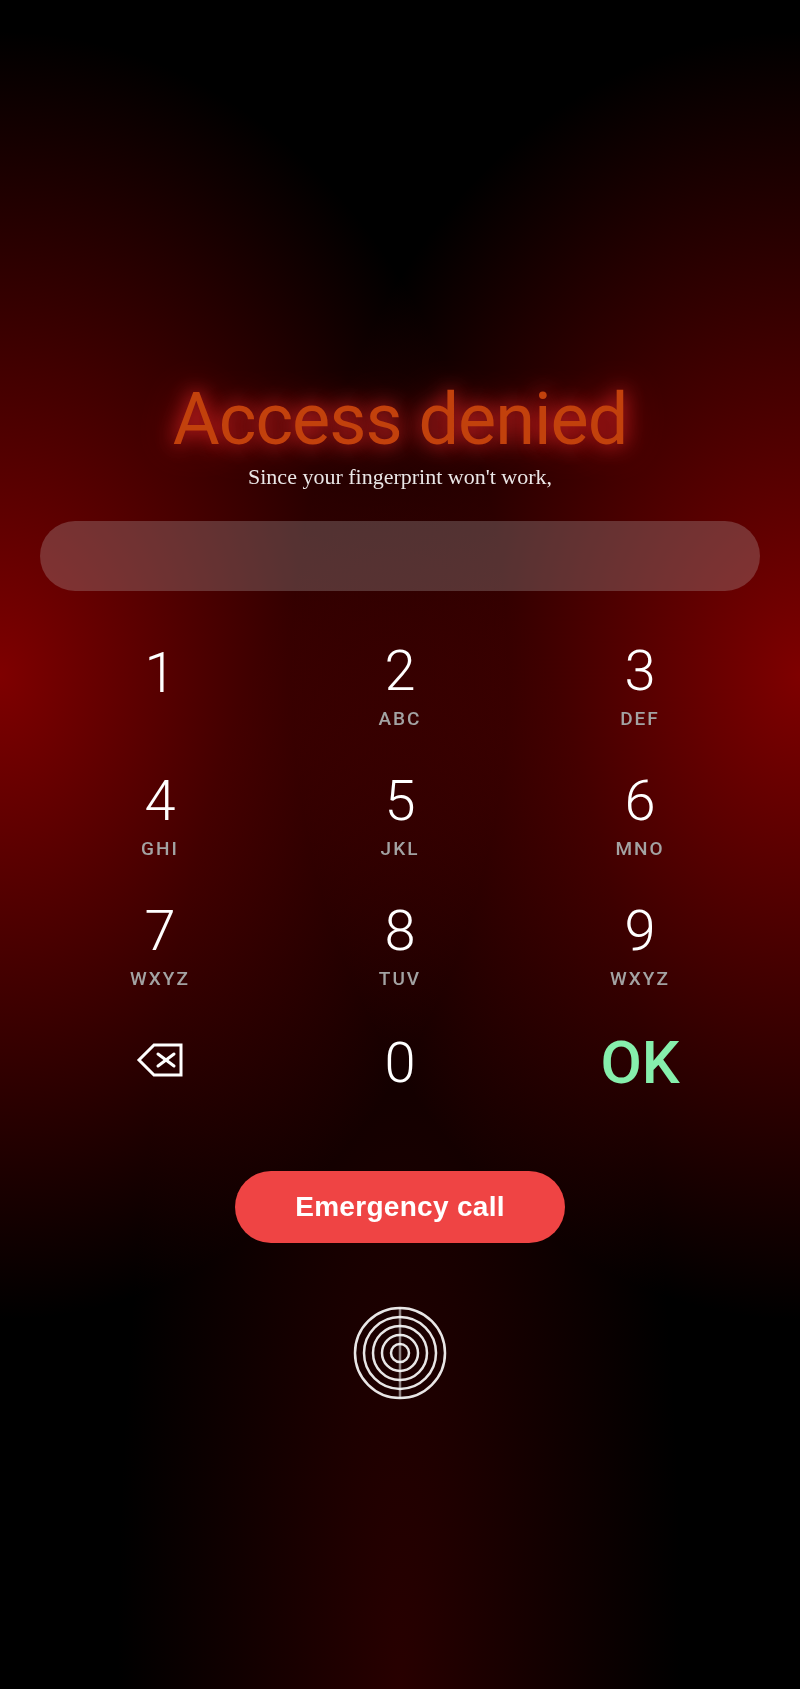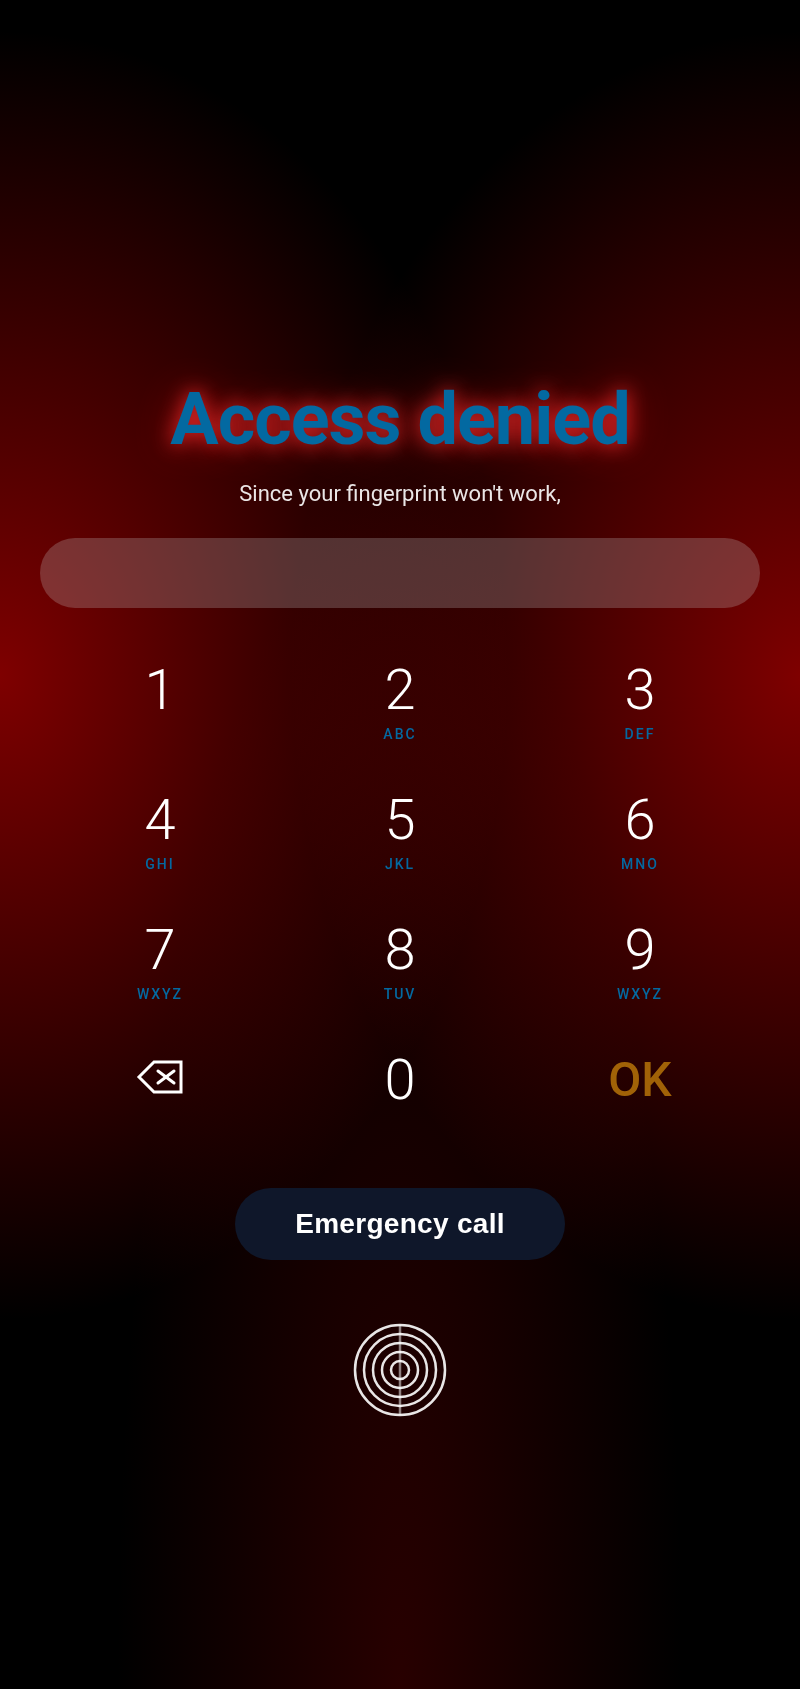--- a/index.html
+++ b/index.html
@@ -33,37 +33,38 @@
       z-index: 1;
       width: 100%;
       display: flex;
       flex-direction: column;
       align-items: center;
       padding-top: 380px;
     }
 
     .access-denied-title {
       font-size: 72px;
-      font-weight: 700;
-      color: #0369a1;
+      font-weight: 400;
+      color: #c2410c;
       text-shadow: 0 0 20px rgba(255, 50, 50, 0.9), 0 0 40px rgba(255, 0, 0, 0.5);
       text-align: center;
       line-height: 1.1;
-      margin-bottom: 18px;
+      margin-bottom: 1px;
       letter-spacing: -1px;
     }
 
     .access-denied-subtitle {
       font-size: 22px;
       color: #ffffff;
       text-align: center;
       line-height: 1.5;
       opacity: 0.9;
       margin-bottom: 28px;
       padding: 0 40px;
+      font-family: Liberation Serif, serif;
     }
 
     .pin-input-bar {
       width: 720px;
       height: 70px;
       background: rgba(200, 200, 200, 0.25);
       border-radius: 40px;
       margin-bottom: 30px;
     }
 
@@ -87,41 +88,41 @@
     }
 
     .key-number {
       font-size: 56px;
       font-weight: 300;
       color: #ffffff;
       line-height: 1;
     }
 
     .key-letters {
-      font-size: 14px;
+      font-size: 19px;
       font-weight: 500;
-      color: #0369a1;
+      color: #a3a3a3;
       letter-spacing: 2px;
       margin-top: 8px;
       min-height: 18px;
     }
 
     .key-ok .key-number {
-      font-size: 48px;
+      font-size: 60px;
       font-weight: 500;
-      color: #a16207;
+      color: #86efac;
     }
 
     .key-backspace .key-number {
       font-size: 36px;
     }
 
     .emergency-call-btn {
       margin-top: 30px;
-      background: #0f172a;
+      background: #ef4444;
       color: #ffffff;
       border: none;
       border-radius: 50px;
       padding: 20px 60px;
       font-size: 28px;
       font-weight: 600;
       cursor: pointer;
       letter-spacing: 0.3px;
     }
 

